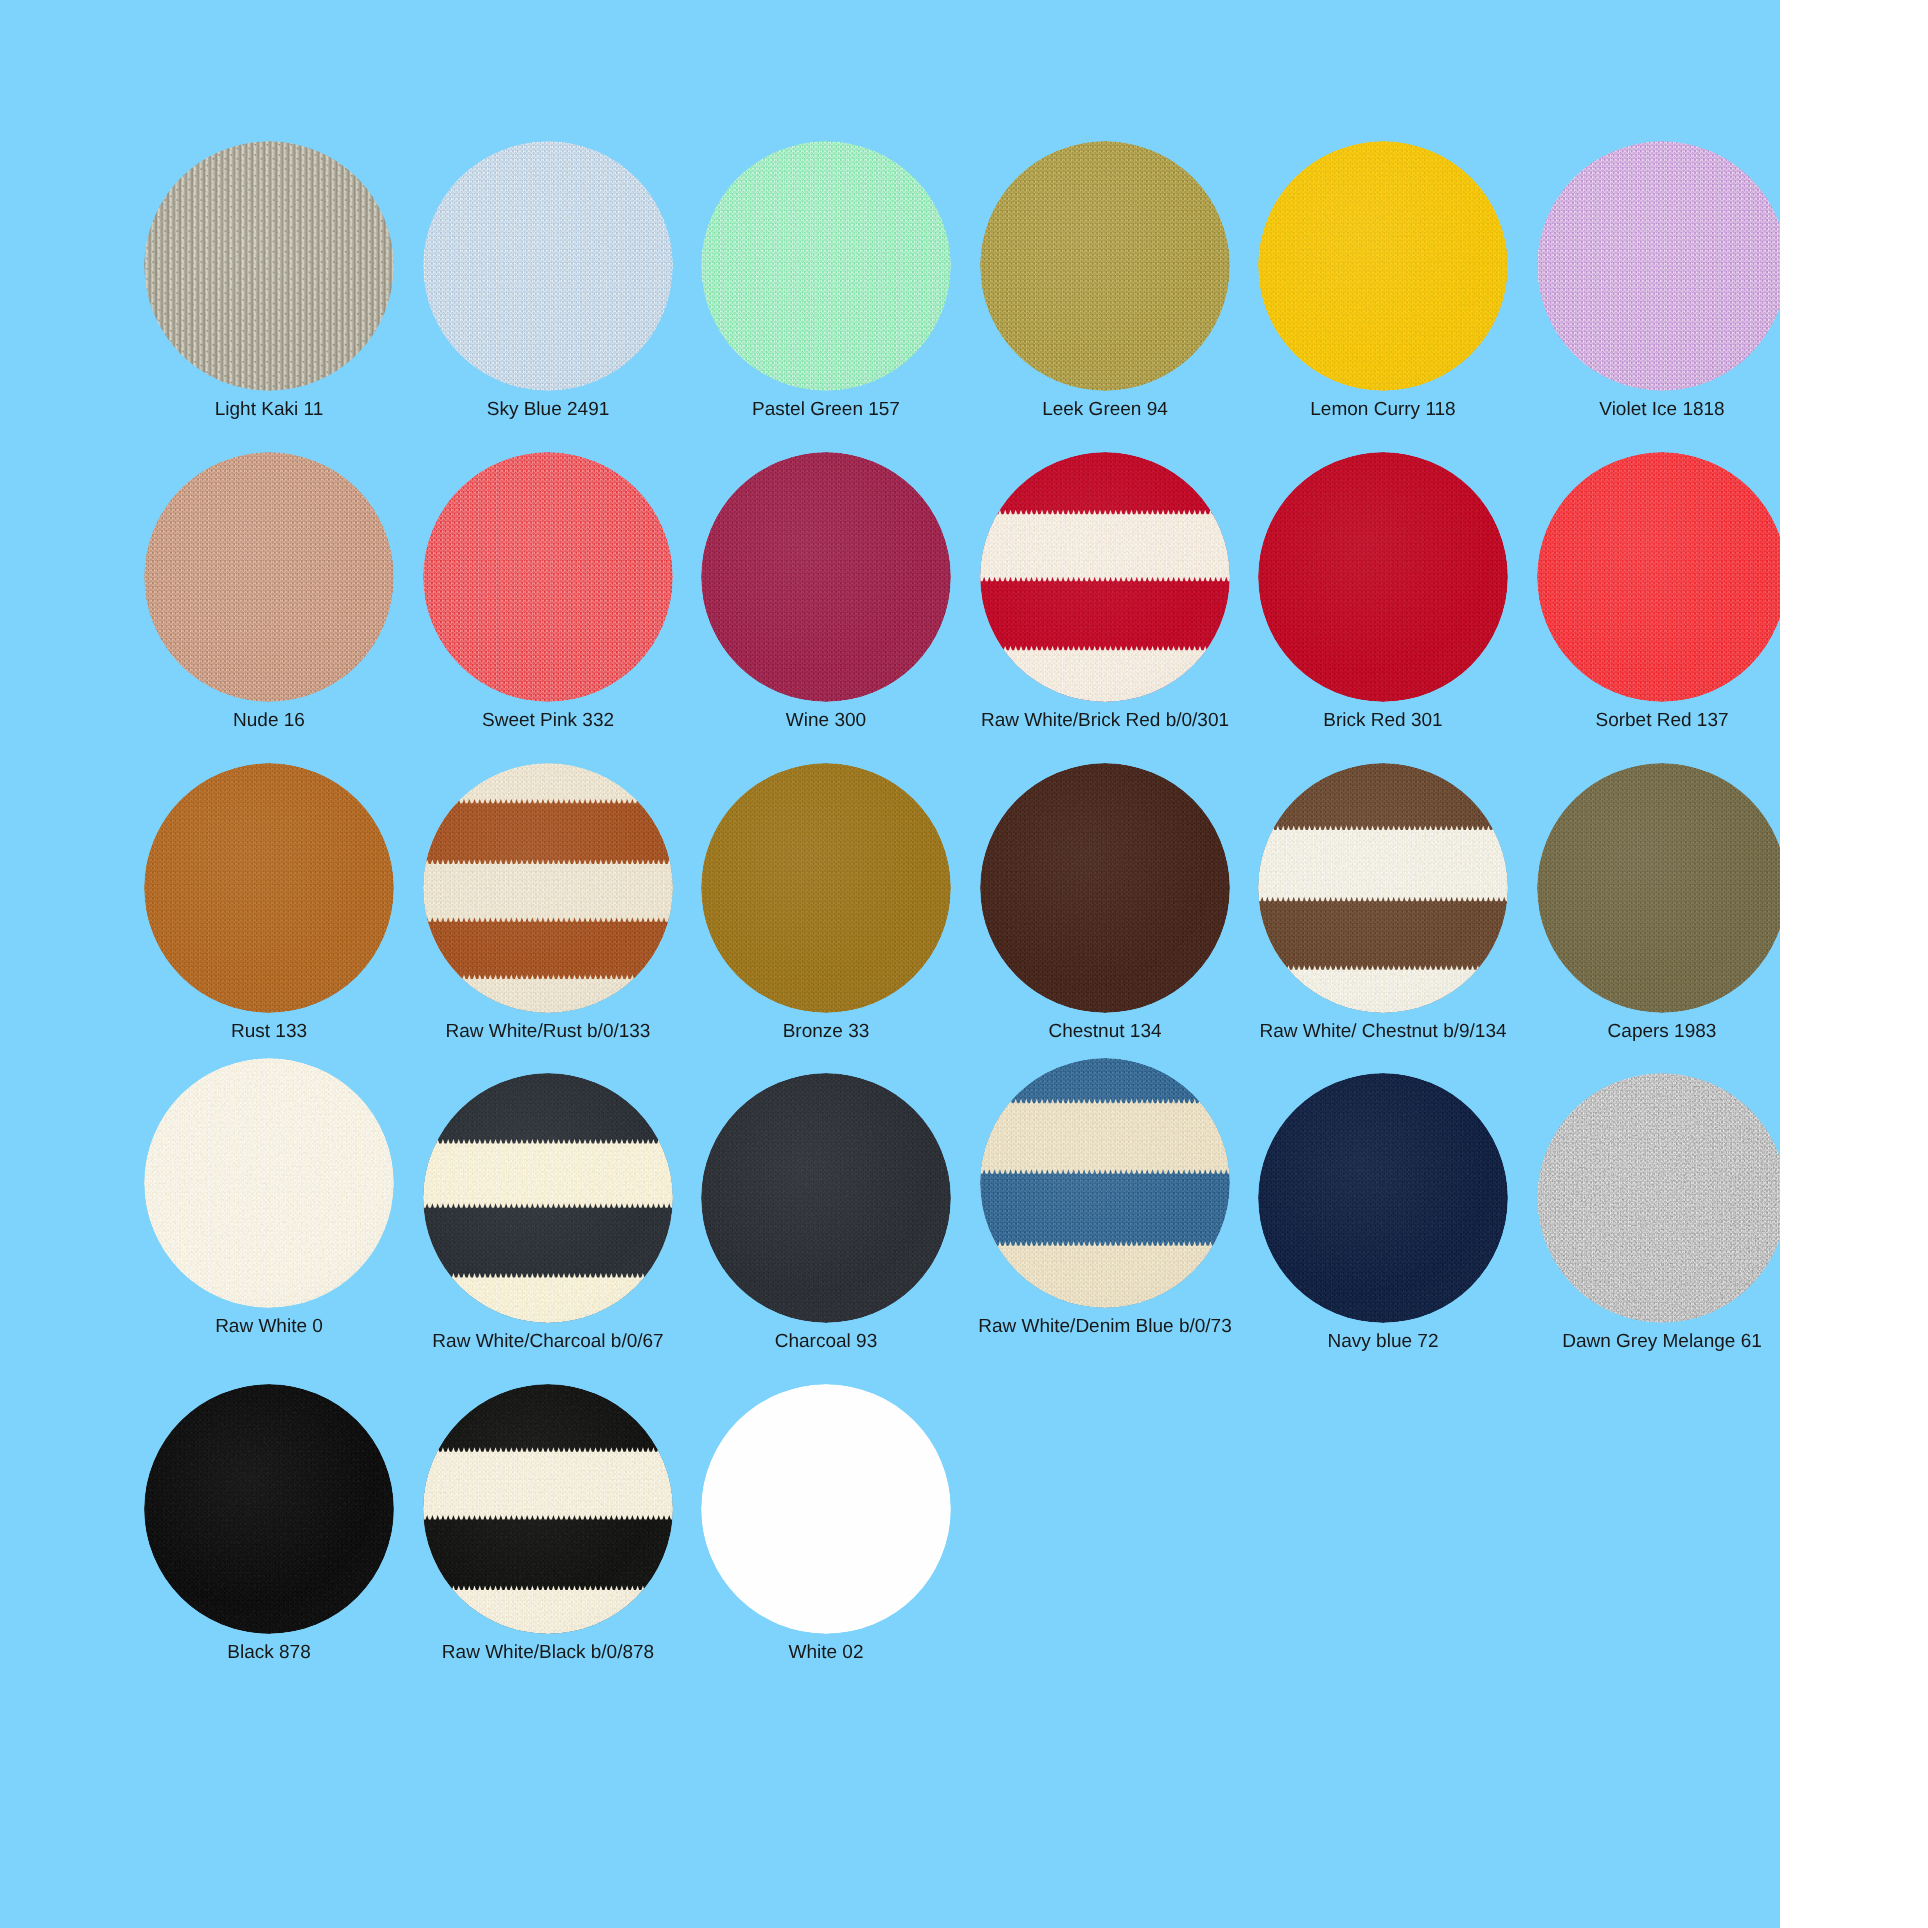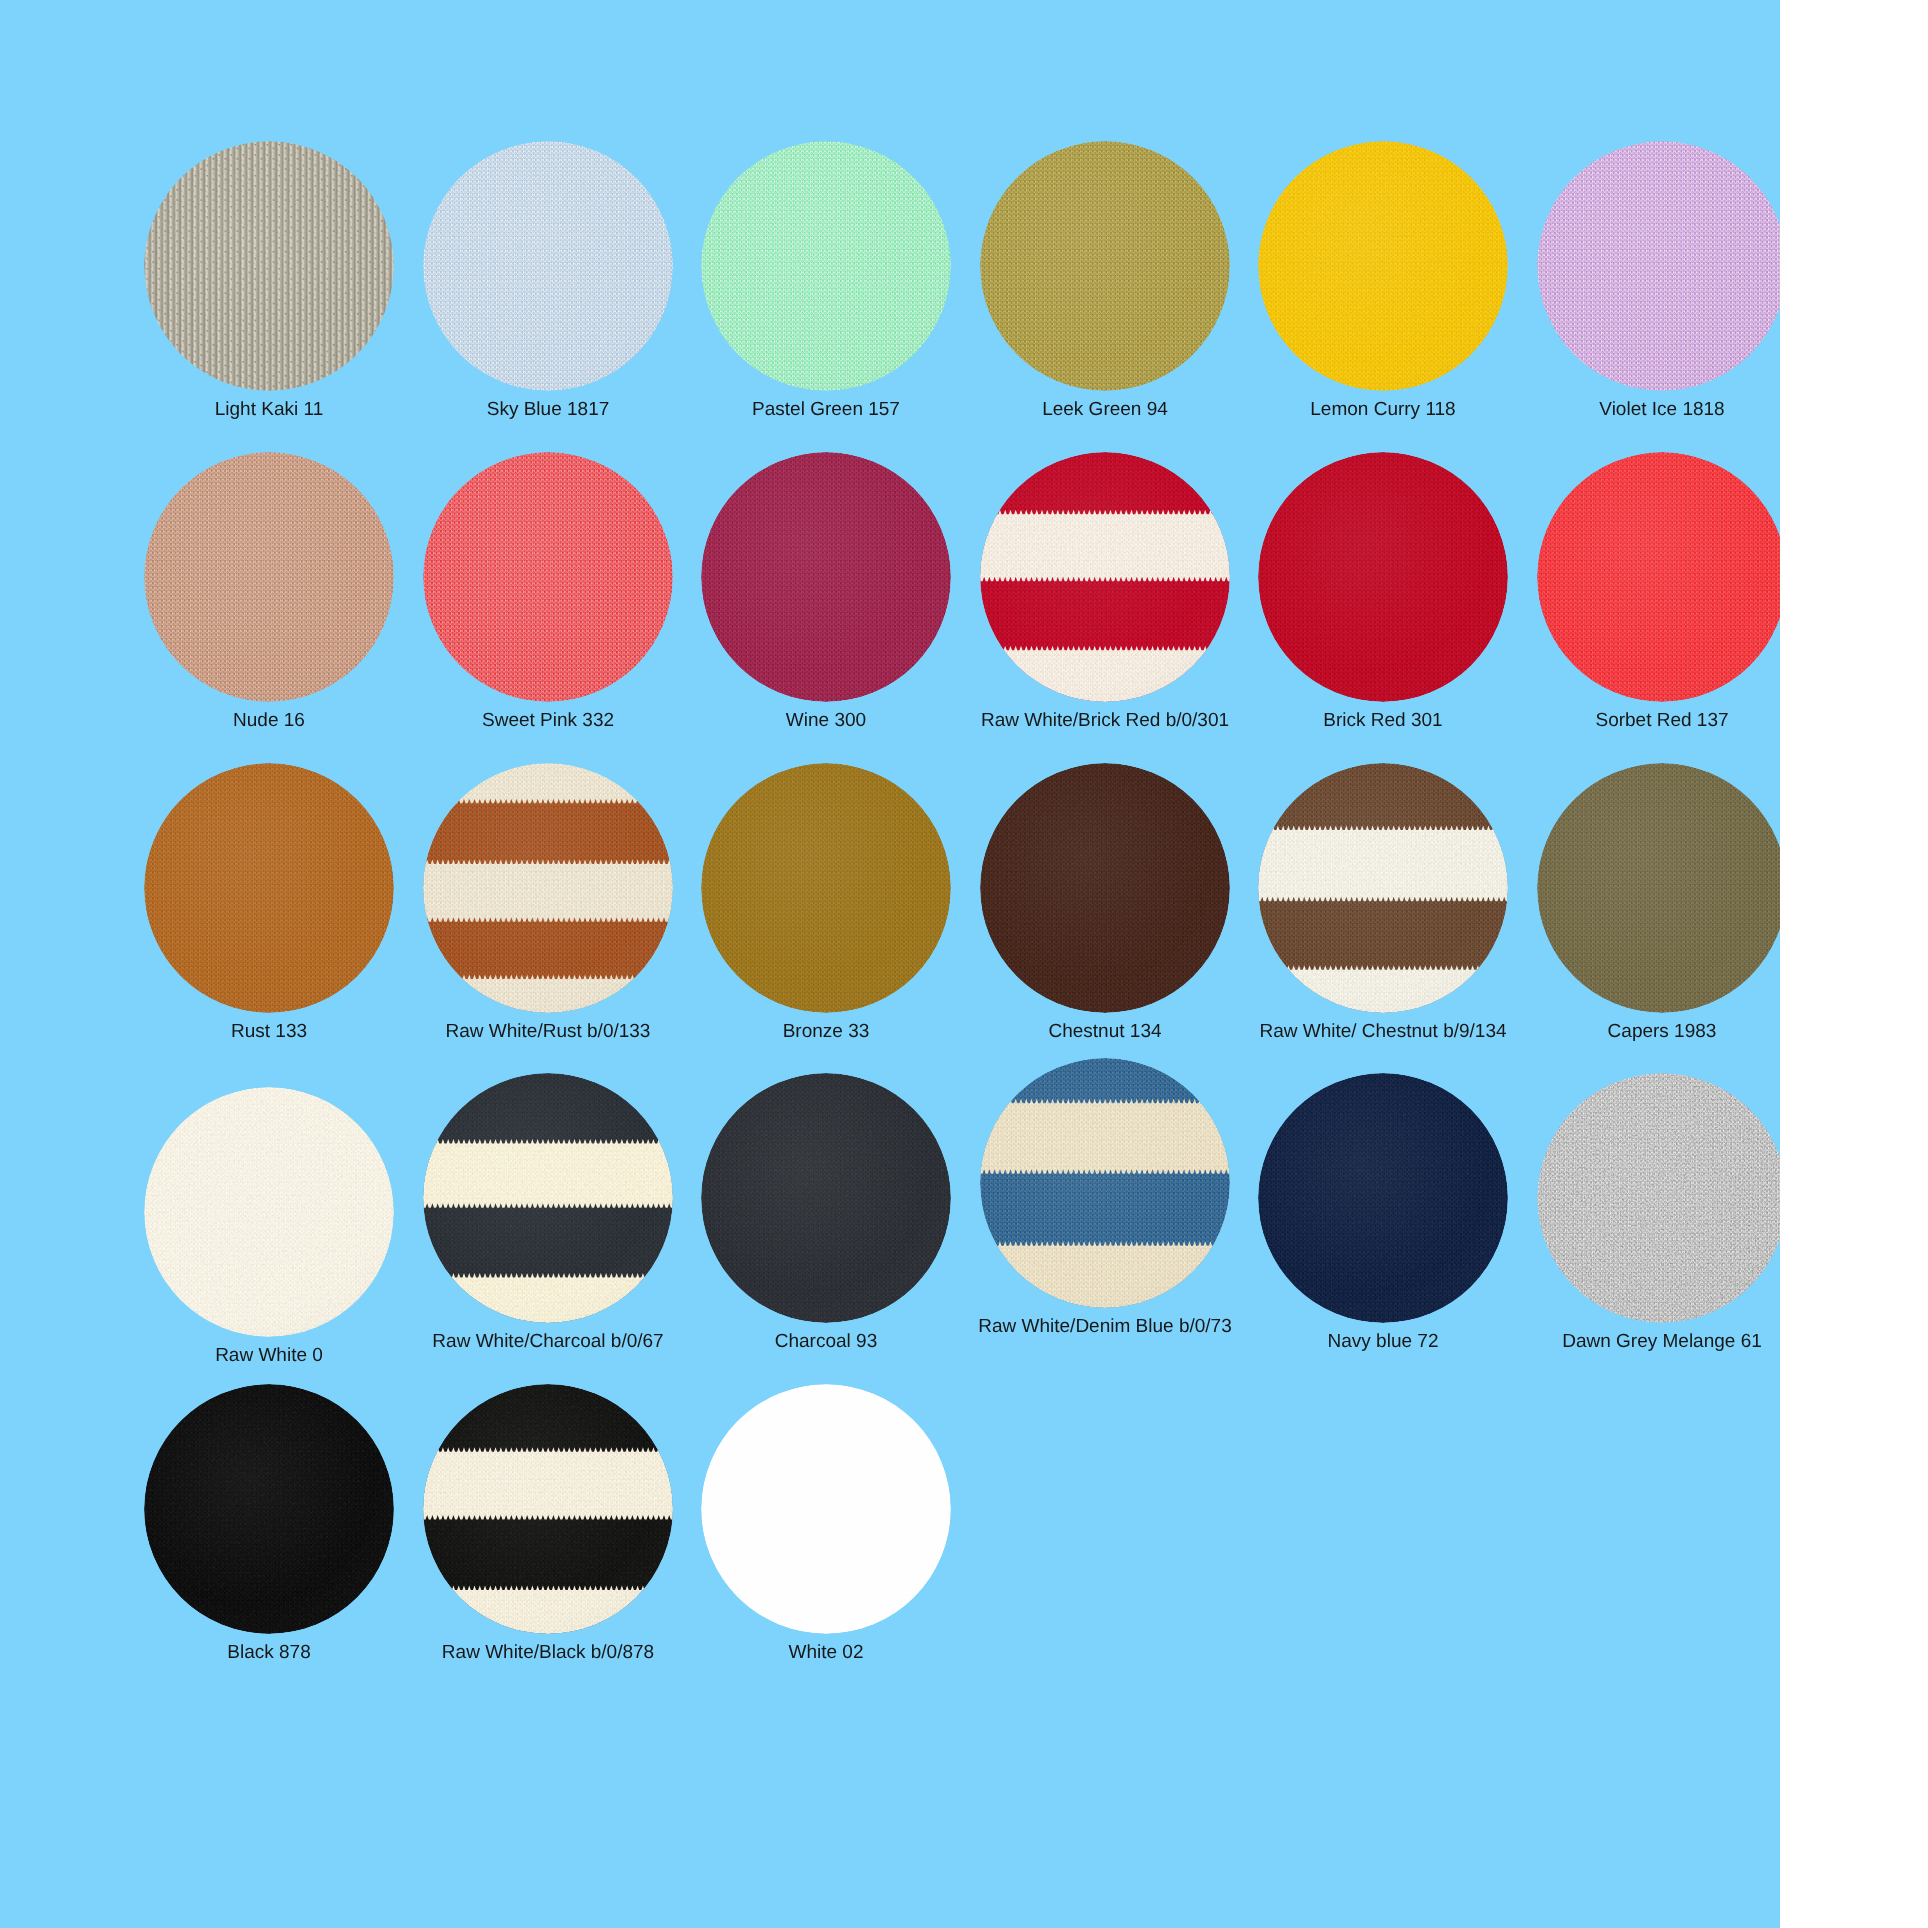--- a/index.html
+++ b/index.html
@@ -94,21 +94,21 @@
               <circle cx="133" cy="133" r="133"></circle>
             </clipPath>
           </defs>
           <g clip-path="url(#p1c)">
             <rect width="266" height="266" fill="url(#p1)"></rect>
             <rect width="266" height="266" fill="#ffffff" filter="url(#p1f)" opacity="0.17"></rect>
             <rect width="266" height="266" fill="url(#p1g)"></rect>
           </g>
         </svg>
       </div>
-      <div class="label">Sky Blue 1817</div>
+      <div class="label">Sky Blue 2491</div>
     </div>
 <div class="swatch" style="left:701px;top:141px">
       <div class="disc">
         <svg viewBox="0 0 266 266" width="250" height="250" aria-hidden="true">
           <defs>
             <pattern id="p2" width="4.8" height="4.6" patternUnits="userSpaceOnUse">
               <rect width="4.8" height="4.6" fill="#90ffba"></rect>
               <rect x="0.86" y="0" width="1.44" height="4.6" fill="#f4ffff" opacity="0.62"></rect>
               <rect x="2.69" y="0" width="1.15" height="4.6" fill="#f4ffff" opacity="0.36"></rect>
               <rect x="-0.52" y="0" width="1.04" height="4.6" fill="#46b570" opacity="0.58"></rect>
@@ -712,21 +712,21 @@
           </defs>
           <g clip-path="url(#p17c)">
             <rect width="266" height="266" fill="url(#p17)"></rect>
             <rect width="266" height="266" fill="#ffffff" filter="url(#p17f)" opacity="0.17"></rect>
             <rect width="266" height="266" fill="url(#p17g)"></rect>
           </g>
         </svg>
       </div>
       <div class="label">Capers 1983</div>
     </div>
-<div class="swatch" style="left:144px;top:1087px">
+<div class="swatch" style="left:144px;top:1058px">
       <div class="disc">
         <svg viewBox="0 0 266 266" width="250" height="250" aria-hidden="true">
           <defs>
             <pattern id="p18" width="4.8" height="4.6" patternUnits="userSpaceOnUse">
               <rect width="4.8" height="4.6" fill="#fcf5de"></rect>
               <rect x="0.86" y="0" width="1.44" height="4.6" fill="#ffffff" opacity="0.62"></rect>
               <rect x="2.69" y="0" width="1.15" height="4.6" fill="#ffffff" opacity="0.36"></rect>
               <rect x="-0.52" y="0" width="1.04" height="4.6" fill="#e3dcc5" opacity="0.58"></rect>
               <rect x="4.28" y="0" width="1.04" height="4.6" fill="#e3dcc5" opacity="0.58"></rect>
               <path d="M0.25 4.42 L2.40 0.92 L4.55 4.42" fill="none" stroke="#ffffff" stroke-width="1.0" stroke-linejoin="round" stroke-linecap="round" opacity="0.80"></path>

